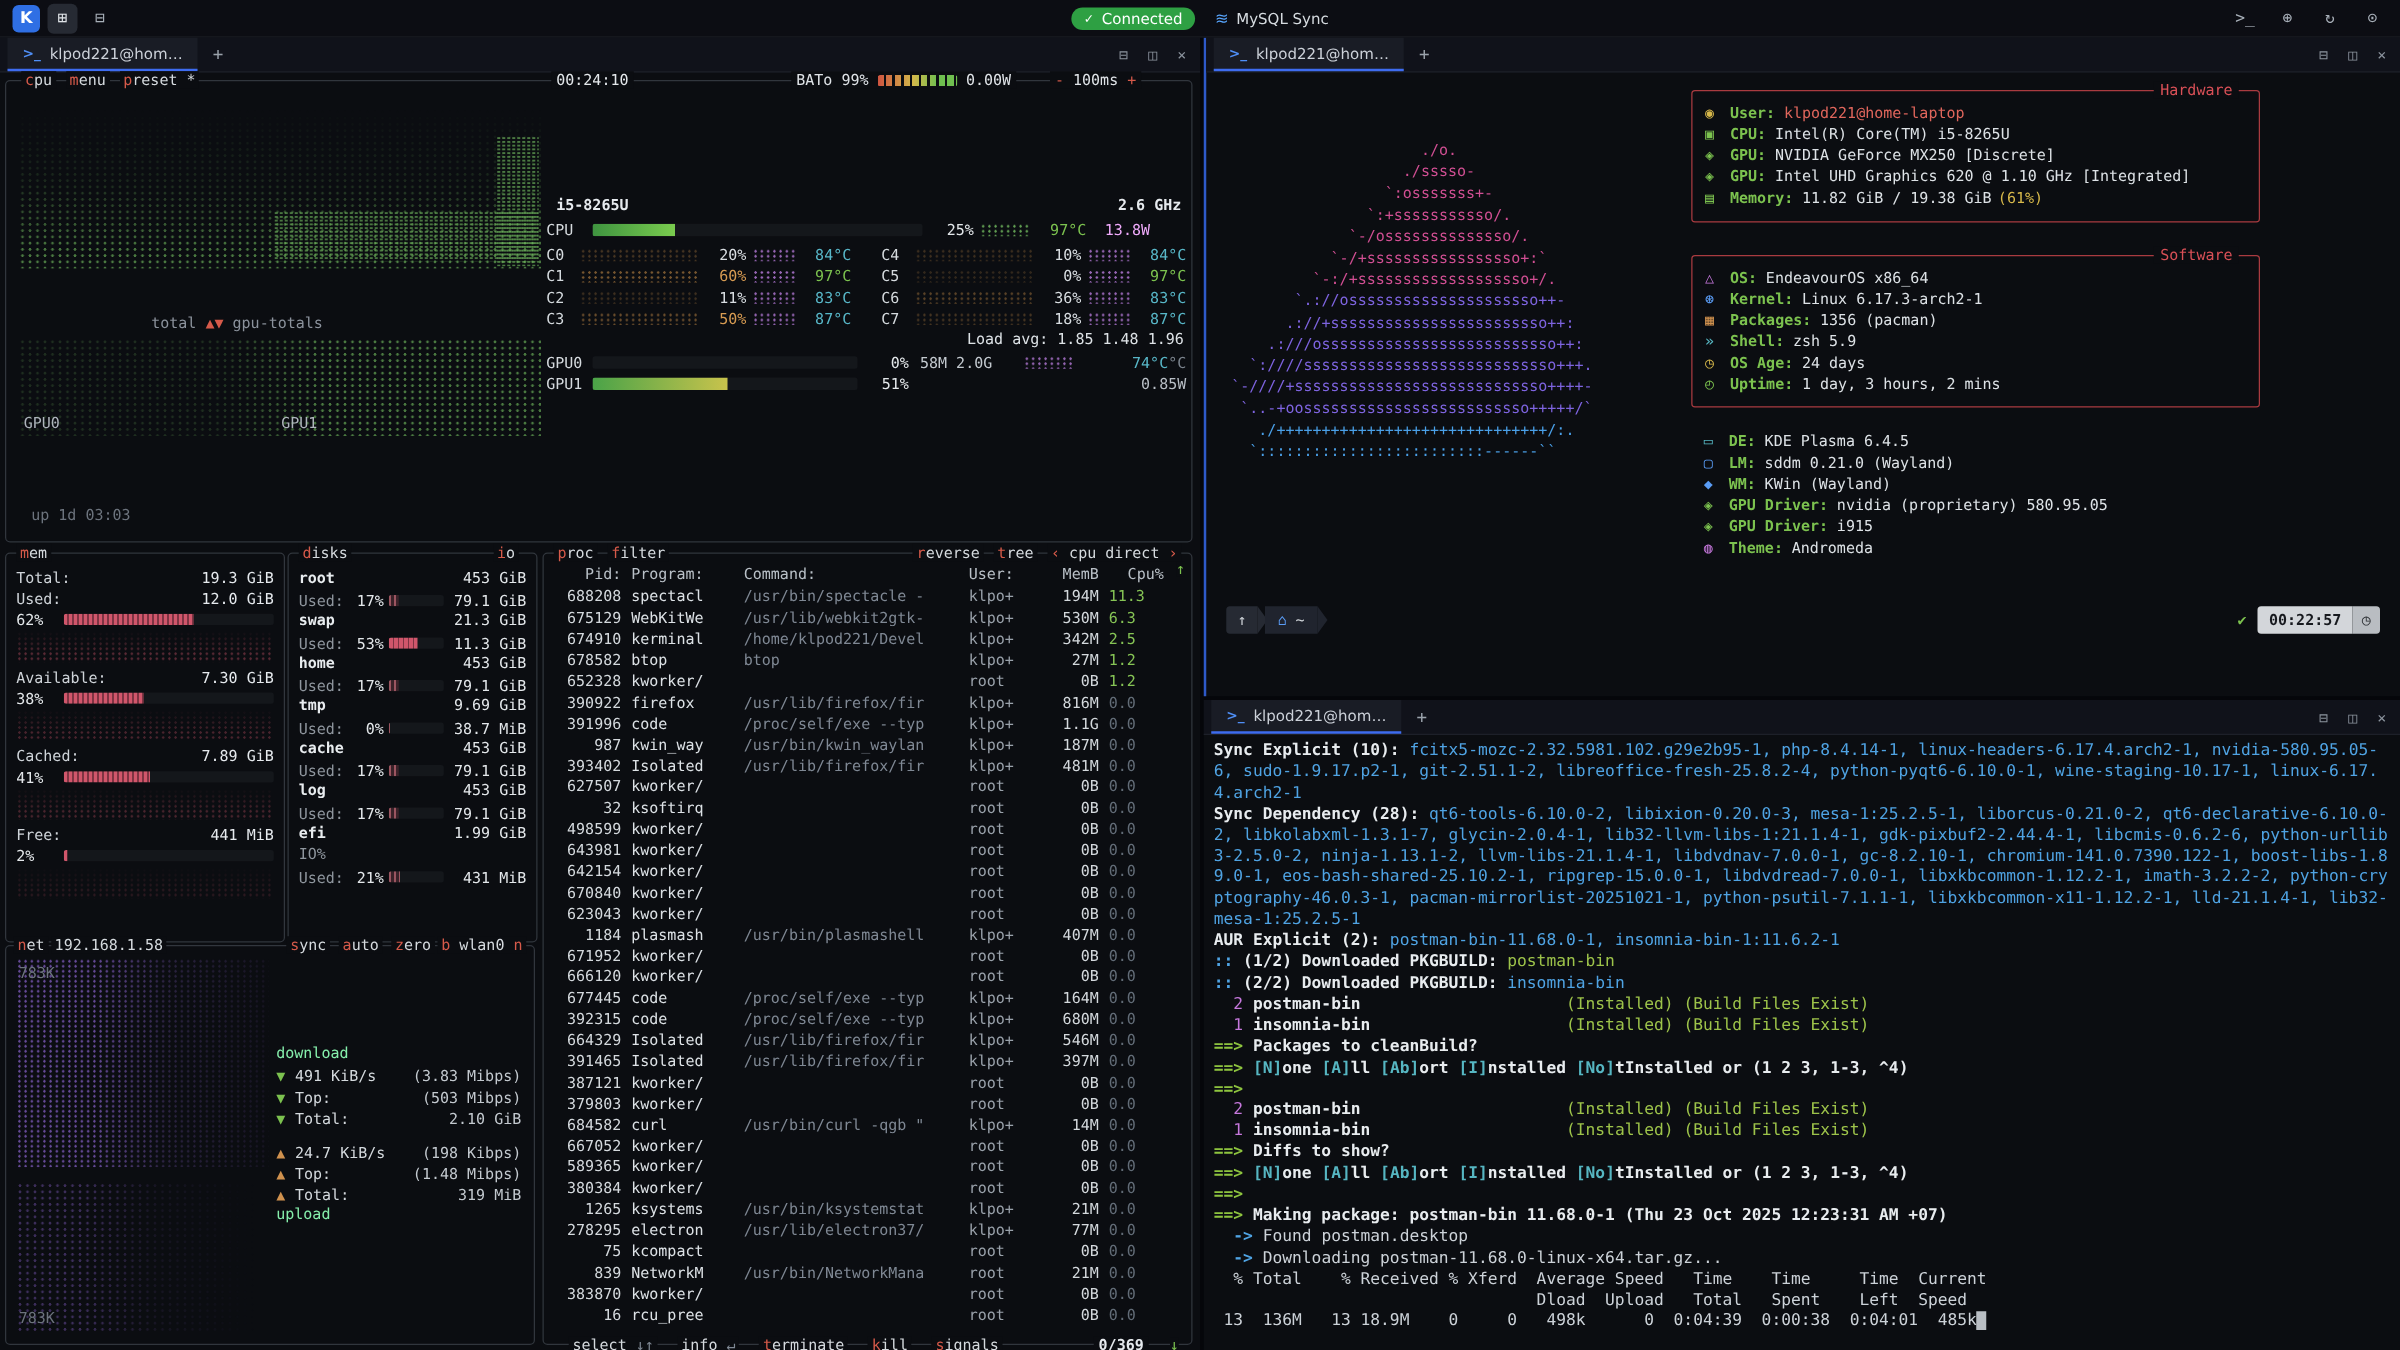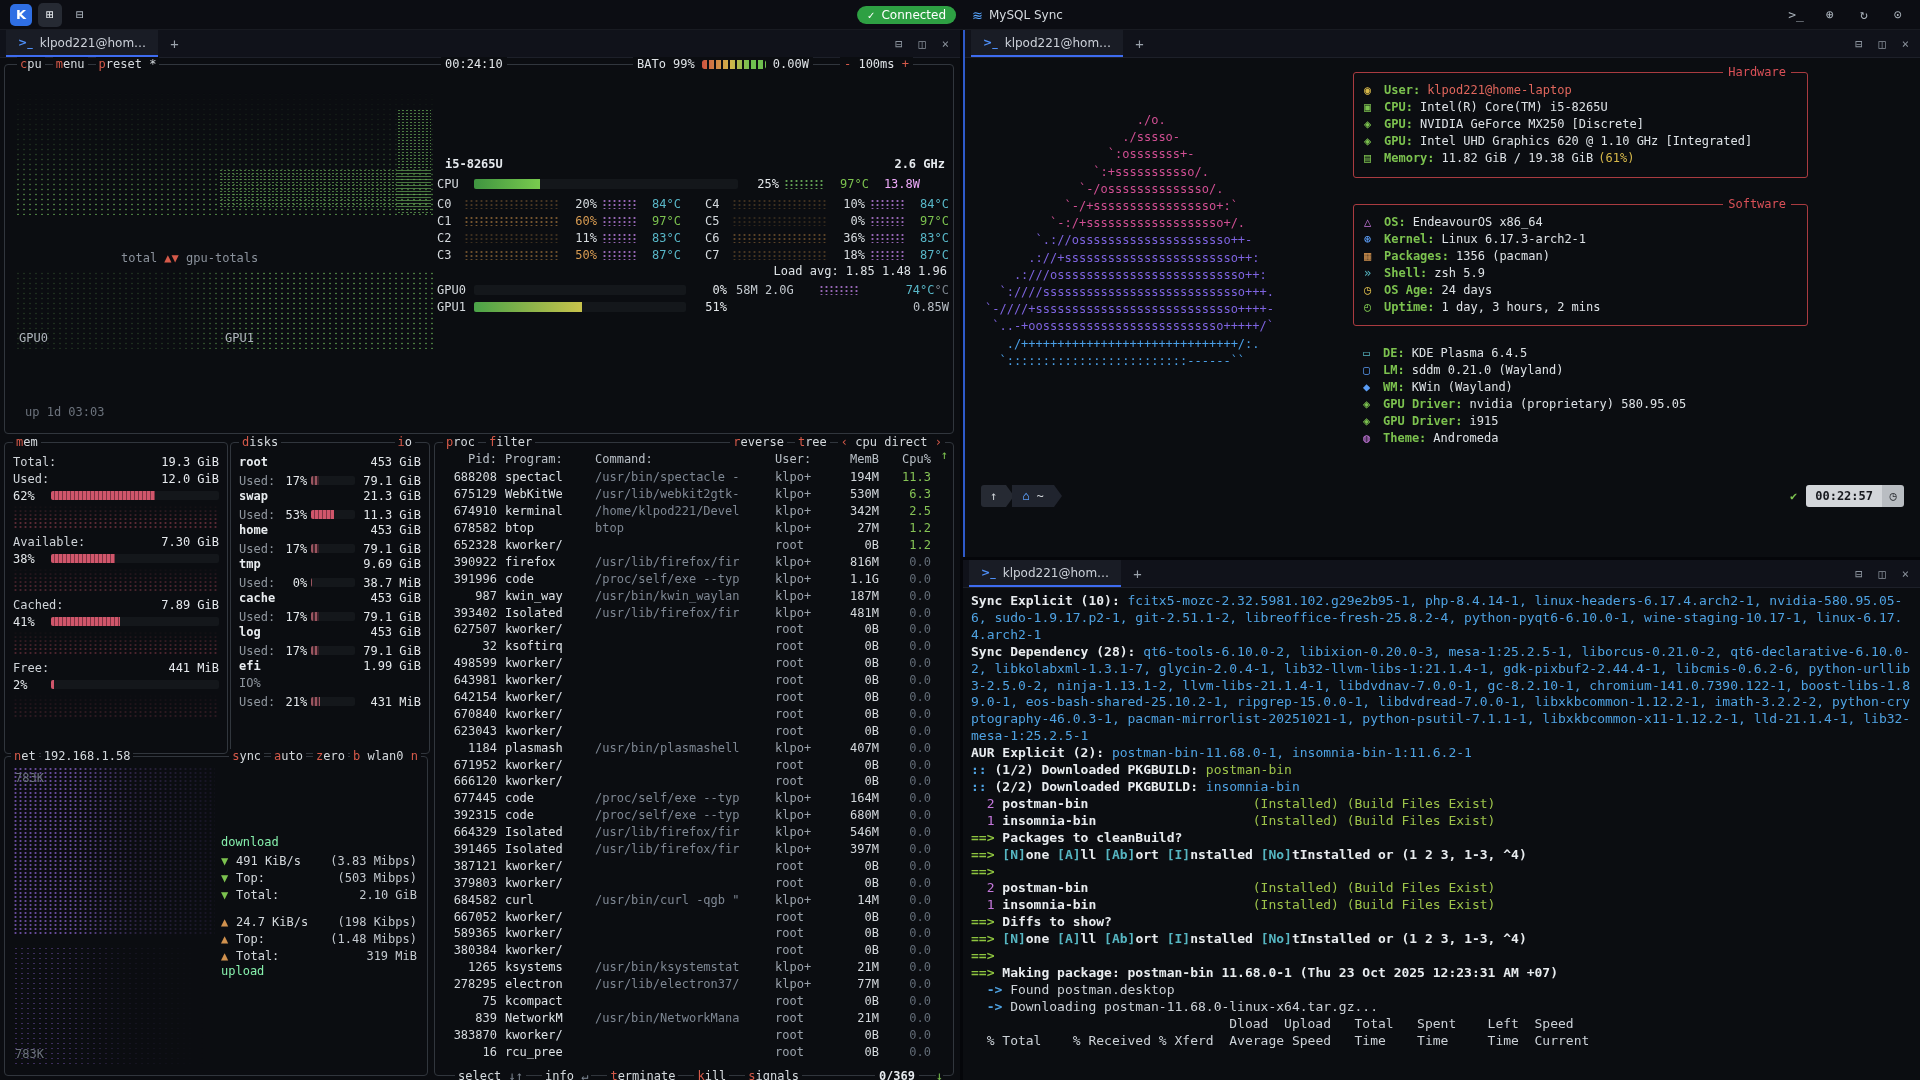--- a/index.html
+++ b/index.html
@@ -108,21 +108,21 @@
 .modegrp span{color:#d5dade}
 .prow{display:grid;grid-template-columns:54px 82px 172px 46px 50px 44px;column-gap:8px;height:16.9px;align-items:center}
 .phead{position:absolute;top:8px;left:8px;right:14px;color:#b9c0c7}
 .phead .ph0,.phead .ph4,.phead .ph5{text-align:right}
 .procrows{position:absolute;top:26px;left:8px;right:14px;bottom:12px;overflow:hidden}
 .ppid{text-align:right;color:#d4d9dd}
 .pprog{color:#dde2e6}
 .pcmd{color:#7f8894;overflow:hidden;white-space:nowrap}
 .puser{color:#9aa2ab}
 .pmem{text-align:right;color:#d4d9dd}
-.pcpu{text-align:right;color:#626c77}
+.pcpu{text-align:left;color:#626c77}
 .pcpu.on{color:#86c455}
 .scrarrow{position:absolute;right:5px;color:#7cc24f;background:#0b0d11;line-height:12px}
 .scrarrow.up{top:6px}
 .scrarrow.dn{bottom:-7px;right:10px}
 .procfoot{position:absolute;bottom:-8px;left:20px;display:flex;gap:16px}
 .fitem{display:inline-block;background:#0b0d11;padding:0 3px;color:#d5dade;line-height:14px}
 .fhint{color:#7f8894}
 .proccount{position:absolute;bottom:-8px;right:34px;background:#0b0d11;padding:0 4px;color:#e6eaee;font-weight:bold;line-height:14px}
 #net-box{left:4px;top:698px;width:424px;height:320px}
 .netborder{position:absolute;top:-8px;left:6px;right:6px;display:flex;gap:2px;align-items:center}
@@ -1038,16 +1038,17 @@
       <div class="kline"><span class="k-gb">==&gt;</span><span class="k-b"> </span><span class="k-cy">[N]</span><span class="k-b">one </span><span class="k-cy">[A]</span><span class="k-b">ll </span><span class="k-cy">[Ab]</span><span class="k-b">ort </span><span class="k-cy">[I]</span><span class="k-b">nstalled </span><span class="k-cy">[No]</span><span class="k-b">tInstalled or (1 2 3, 1-3, ^4)</span></div>
       <div class="kline"><span class="k-gb">==&gt;</span></div>
       <div class="kline"><span class="k-mag">  2 </span><span class="k-b">postman-bin</span><span class="k-w">                     </span><span class="k-grn">(Installed) (Build Files Exist)</span></div>
       <div class="kline"><span class="k-mag">  1 </span><span class="k-b">insomnia-bin</span><span class="k-w">                    </span><span class="k-grn">(Installed) (Build Files Exist)</span></div>
       <div class="kline"><span class="k-gb">==&gt;</span><span class="k-b"> Diffs to show?</span></div>
       <div class="kline"><span class="k-gb">==&gt;</span><span class="k-b"> </span><span class="k-cy">[N]</span><span class="k-b">one </span><span class="k-cy">[A]</span><span class="k-b">ll </span><span class="k-cy">[Ab]</span><span class="k-b">ort </span><span class="k-cy">[I]</span><span class="k-b">nstalled </span><span class="k-cy">[No]</span><span class="k-b">tInstalled or (1 2 3, 1-3, ^4)</span></div>
       <div class="kline"><span class="k-gb">==&gt;</span></div>
       <div class="kline"><span class="k-gb">==&gt;</span><span class="k-b"> Making package: postman-bin 11.68.0-1 (Thu 23 Oct 2025 12:23:31 AM +07)</span></div>
       <div class="kline"><span class="k-bb">  -&gt; </span><span class="k-w">Found postman.desktop</span></div>
       <div class="kline"><span class="k-bb">  -&gt; </span><span class="k-w">Downloading postman-11.68.0-linux-x64.tar.gz...</span></div>
+      <div class="kline"><span class="k-w">  % Total    % Received % Xferd  Average Speed   Time    Time     Time  Current</span></div>
       <div class="kline"><span class="k-w">                                 Dload  Upload   Total   Spent    Left  Speed</span></div>
-      <div class="kline"><span class="k-w">  % Total    % Received % Xferd  Average Speed   Time    Time     Time  Current</span></div>
+      <div class="kline"><span class="k-w"> 13  136M   13 18.9M    0     0   498k      0  0:04:39  0:00:38  0:04:01  485k</span><span class="k-cur"> </span></div>
     </div>
 </section>
 
 </body></html>

